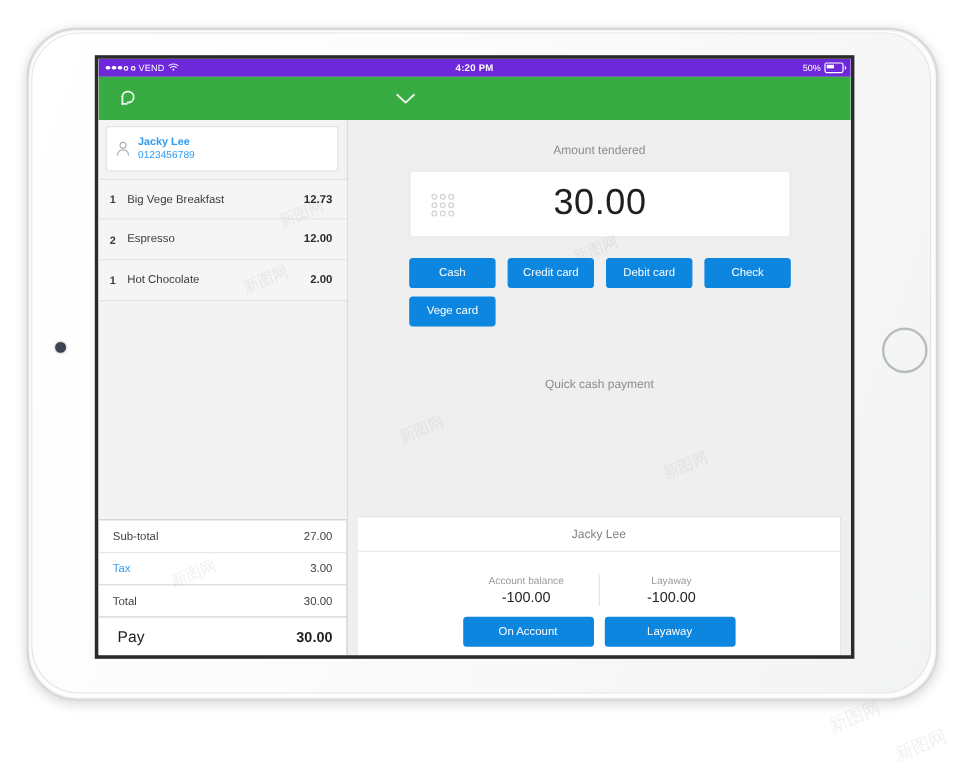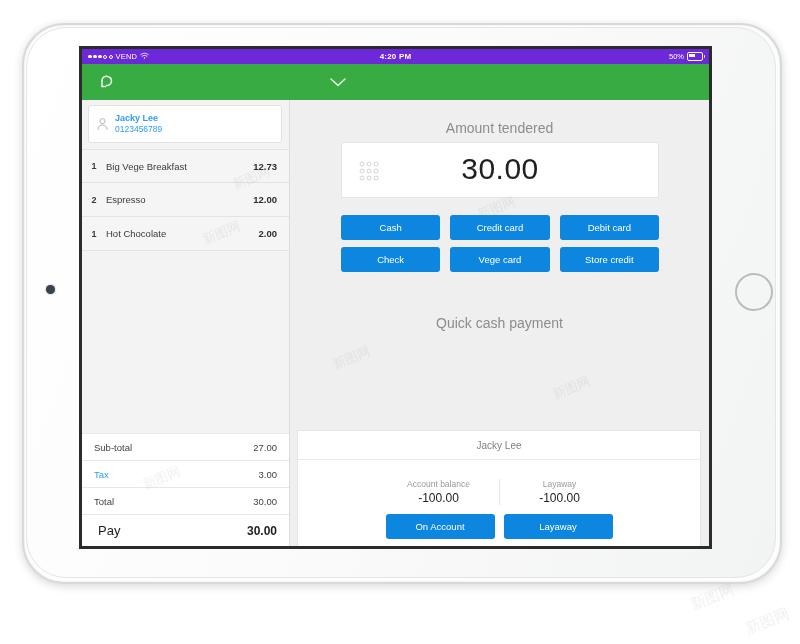--- a/index.html
+++ b/index.html
@@ -290,21 +290,21 @@
   
   .pay-panel {
     position: absolute;
     left: 208px; top: 51px;
     width: 419px;
     height: 446px;
     background: #efefef;
   }
   .section-title {
     text-align: center;
-    font-size: 14px;
+    font-size: 10px;
     color: #8c8c8c;
   }
   .tendered-label { position: absolute; left: 0; top: 20px; width: 419px; }
 
   .tendered-box {
     position: absolute;
     left: 51px; top: 42px;
     width: 318px;
     height: 56px;
     background: #ffffff;
@@ -325,21 +325,21 @@
     font-size: 30px;
     color: #1f1f1f;
     letter-spacing: .5px;
   }
 
   .pay-grid {
     position: absolute;
     left: 51px; top: 115px;
     width: 318px;
     display: grid;
-    grid-template-columns: repeat(3, 1fr);
+    grid-template-columns: repeat(4, 1fr);
     gap: 7px 10px;
   }
   .pay-btn {
     height: 25px;
     background: #0d86e0;
     color: #ffffff;
     font-size: 9.5px;
     border: none;
     border-radius: 3px;
     cursor: pointer;
@@ -565,21 +565,20 @@
           </span>
           <div class="tendered-value">30.00</div>
         </div>
 
         <div class="pay-grid">
           <button class="pay-btn">Cash</button>
           <button class="pay-btn">Credit card</button>
           <button class="pay-btn">Debit card</button>
           <button class="pay-btn">Check</button>
           <button class="pay-btn">Vege card</button>
-          <button class="pay-btn">Store credit</button>
         </div>
 
         <div class="section-title quick-label">Quick cash payment</div>
 
 
         <div class="account-card">
           <div class="acc-head">Jacky Lee</div>
           <div class="acc-stats">
             <div class="acc-stat">
               <div class="acc-stat-label">Account balance</div>

